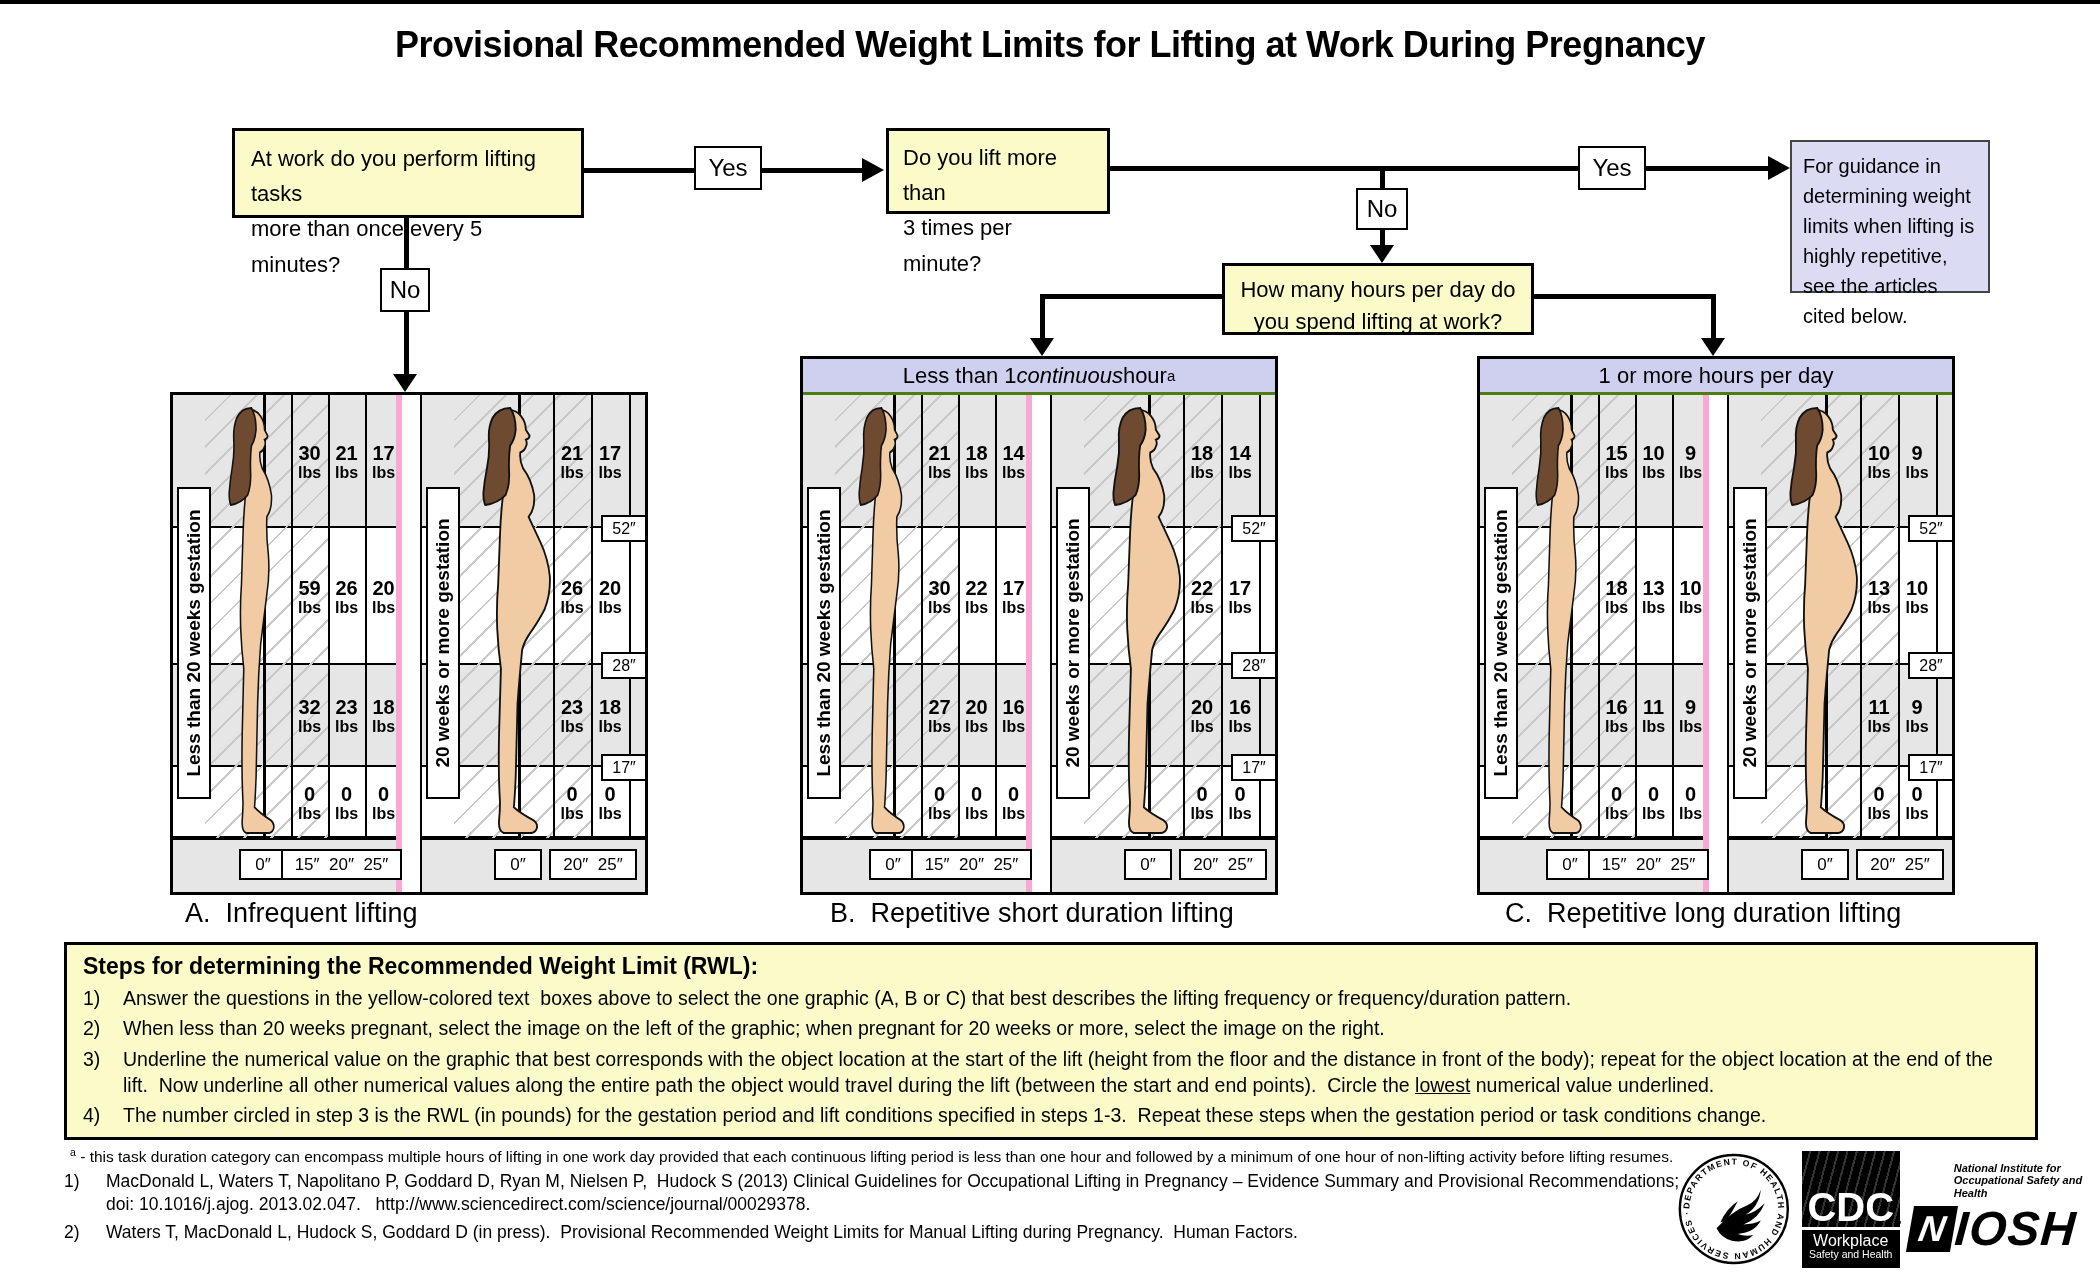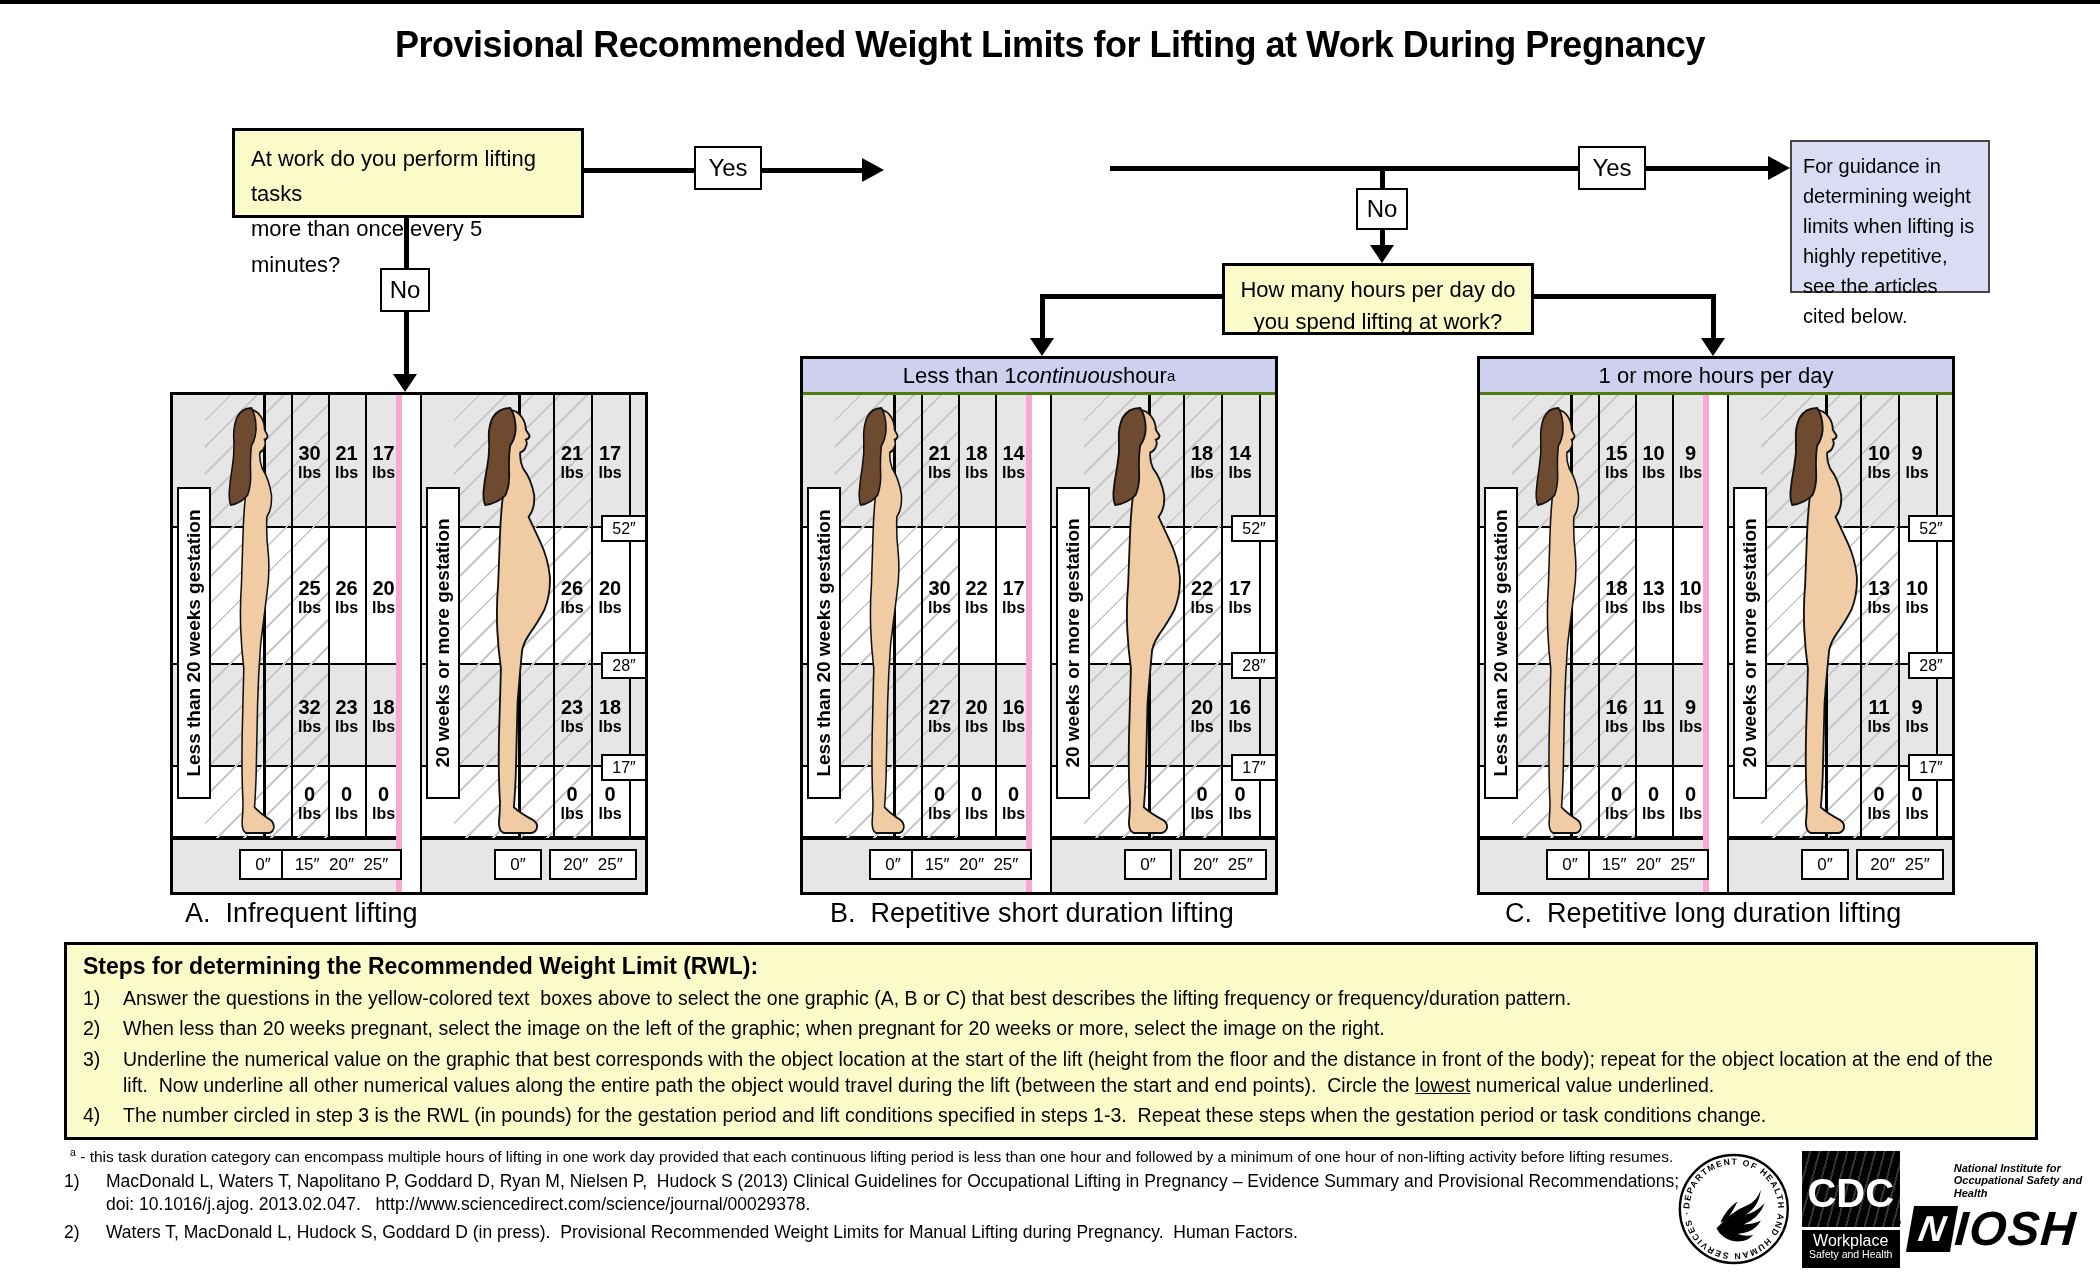--- a/index.html
+++ b/index.html
@@ -64,21 +64,21 @@
   
   #footnote{position:absolute;left:70px;top:1146px;width:1620px;font-size:15.5px;}
   #refs{position:absolute;left:64px;top:1170px;width:1620px;}
   #refs-heading{font-weight:bold;font-size:18px;margin-bottom:2px;}
   .ref{display:grid;grid-template-columns:42px 1fr;font-size:17.5px;line-height:1.3;margin-bottom:5px;}
   .ref-line{white-space:pre-wrap;}
 
   
   #logos{position:absolute;left:1676px;top:1146px;width:420px;height:126px;display:flex;align-items:center;gap:10px;}
   #cdc{width:100px;}
-  .cdc-top{background:#000;color:#fff;height:76px;display:flex;align-items:flex-end;justify-content:center;font-weight:bold;font-size:40px;letter-spacing:0px;line-height:1;padding-bottom:14px;position:relative;
+  .cdc-top{background:#000;color:#fff;height:76px;display:flex;align-items:flex-end;justify-content:center;font-weight:bold;font-size:40px;letter-spacing:0px;line-height:1;position:relative;
     background-image:repeating-linear-gradient(105deg,#000 0 7px,#333 7px 9px);}
   .cdc-tm{position:absolute;right:-2px;bottom:-2px;font-size:9px;color:#000;}
   .cdc-bar{background:#000;color:#fff;margin-top:3px;height:38px;text-align:center;padding-top:3px;}
   .cdc-sub1{font-size:16px;font-weight:normal;line-height:1.05;}
   .cdc-sub2{font-size:10.5px;line-height:1.1;}
   #niosh{width:190px;}
   .niosh-top{font-size:11px;font-weight:bold;font-style:italic;margin-left:44px;line-height:1.15;white-space:pre-line;}
   .niosh-row{display:flex;align-items:center;margin-top:2px;}
   .niosh-n{width:44px;height:46px;background:#000;color:#fff;transform:skewX(-10deg);display:flex;align-items:center;justify-content:center;font-size:36px;font-weight:bold;font-style:italic;}
   .niosh-iosh{font-size:48px;font-weight:bold;font-style:italic;letter-spacing:1px;margin-left:1px;transform:skewX(-4deg);}
@@ -104,20 +104,22 @@
   <div class="cline" style="left:1040px;top:294px;width:5px;height:46px;"></div>
   <div class="arr-d" style="left:1030px;top:338px;"></div>
   <div class="cline" style="left:1534px;top:294px;width:182px;height:5px;"></div>
   <div class="cline" style="left:1711px;top:294px;width:5px;height:46px;"></div>
   <div class="arr-d" style="left:1701px;top:338px;"></div>
 
   <div class="qbox" id="q1">At work do you perform lifting tasks
 more than once every 5 minutes?</div>
   <div class="yn" id="yes1">Yes</div>
   <div class="yn" id="no1">No</div>
+  <div class="qbox" id="q2">Do you lift more than
+3 times per minute?</div>
   <div class="yn" id="yes2">Yes</div>
   <div class="yn" id="no2">No</div>
   <div class="qbox" id="q3">How many hours per day do
 you spend lifting at work?</div>
   <div id="guidance">For guidance in determining weight limits when lifting is highly repetitive, see the articles cited below.</div>
 
   <div class="panel" id="panelA">
       <div class="panel-body">
         <div class="figure fig-left" style="width: 229px;">
           <div class="fig-grid">
@@ -132,21 +134,21 @@
             </div>
             <div class="cell" style="left: 155px; width: 37px; top: 0px; height: 133px;">
               <div class="cell-num">21</div>
               <div class="cell-unit">lbs</div>
             </div>
             <div class="cell" style="left: 192px; width: 37px; top: 0px; height: 133px;">
               <div class="cell-num">17</div>
               <div class="cell-unit">lbs</div>
             </div>
             <div class="cell" style="left: 118px; width: 37px; top: 133px; height: 137px;">
-              <div class="cell-num">25</div>
+              <div class="cell-num">59</div>
               <div class="cell-unit">lbs</div>
             </div>
             <div class="cell" style="left: 155px; width: 37px; top: 133px; height: 137px;">
               <div class="cell-num">26</div>
               <div class="cell-unit">lbs</div>
             </div>
             <div class="cell" style="left: 192px; width: 37px; top: 133px; height: 137px;">
               <div class="cell-num">20</div>
               <div class="cell-unit">lbs</div>
             </div>

